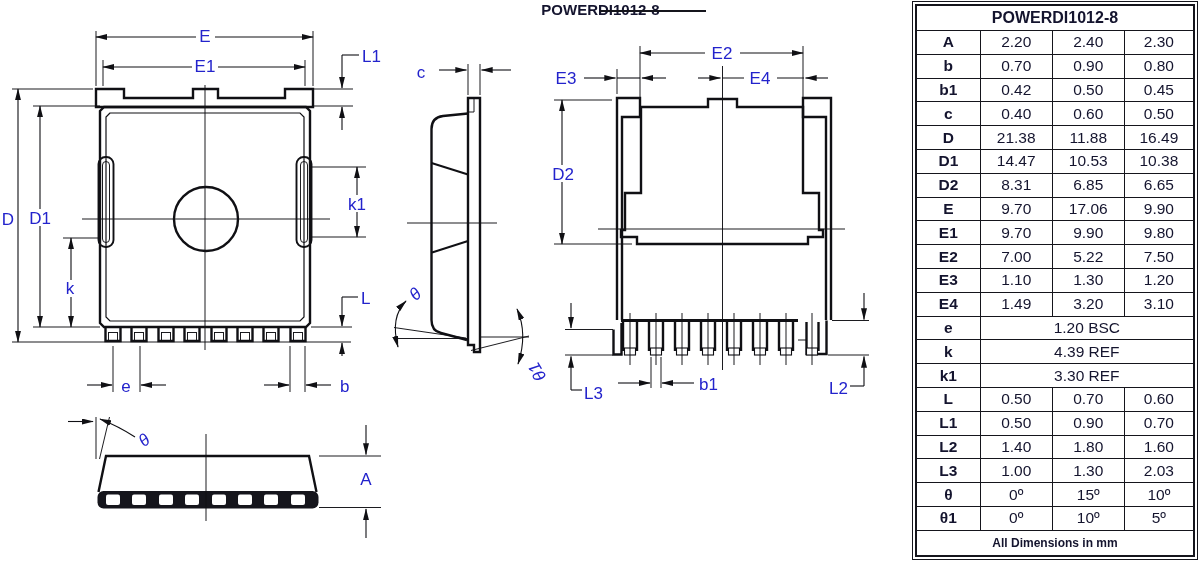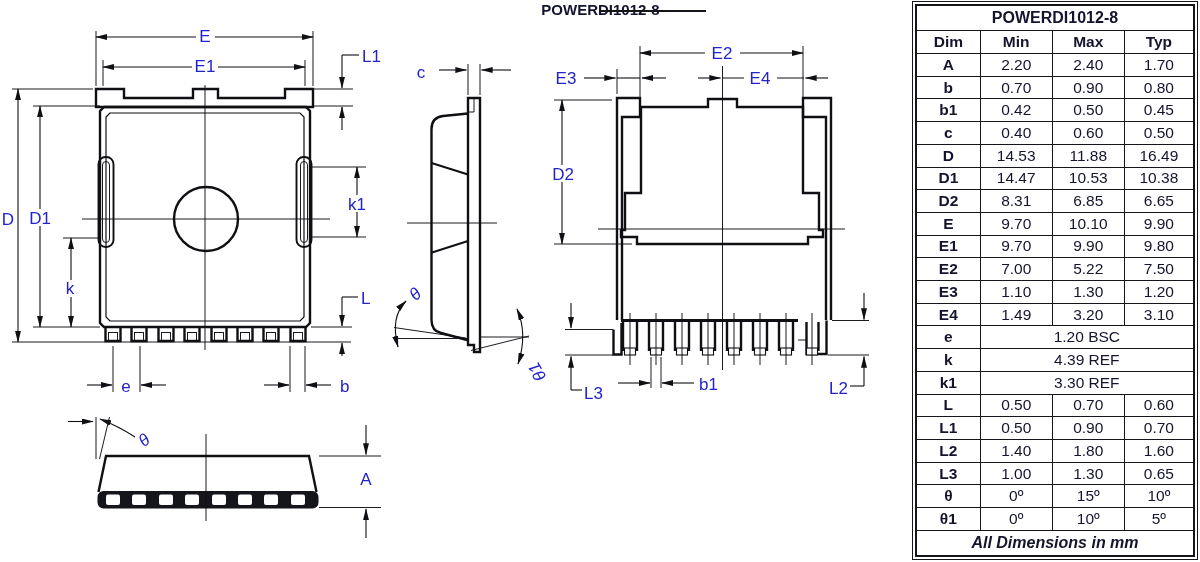--- a/index.html
+++ b/index.html
@@ -24,21 +24,21 @@
            border:1.6px solid #15151c;padding:2px;box-sizing:border-box;background:#fff;}
   .tblinner{border:1.4px solid #15151c;width:100%;height:100%;box-sizing:border-box;}
   table.dims{border-collapse:collapse;width:100%;height:100%;table-layout:fixed;
              font-size:15.5px;color:#14142e;}
   table.dims td,table.dims th{border:1.2px solid #15151c;text-align:center;
              padding:0;line-height:20px;overflow:hidden;}
   table.dims .t-title{font-weight:bold;font-size:16px;height:24px;}
   table.dims th{font-weight:bold;height:22px;}
   table.dims td{height:21px;}
   table.dims td.dimc{font-weight:bold;}
-  table.dims .t-foot{font-weight:bold;font-size:16px;height:24px;font-style:italic;}
+  table.dims .t-foot{font-weight:bold;font-size:12px;height:24px;}
   col.c1{width:23%;}col.c2{width:26%;}col.c3{width:26%;}col.c4{width:25%;}
 </style>
 </head>
 <body>
 
 <div class="page">
 
   <div class="main-title">POWERDI1012-8</div>
   <div class="strike"></div>
 
@@ -295,33 +295,27 @@
         <colgroup>
             <col class="c1">
             <col class="c2">
             <col class="c3">
             <col class="c4">
           </colgroup>
         <thead>
           <tr>
               <th colspan="4" class="t-title">POWERDI1012-8</th>
             </tr>
-          <tr>
-            <th>Dim</th>
-            <th>Min</th>
-            <th>Max</th>
-            <th>Typ</th>
-          </tr>
         </thead>
         <tbody id="dim-rows">
             <tr>
               <td class="dimc">A</td>
               <td>2.20</td>
               <td>2.40</td>
-              <td>1.70</td>
+              <td>2.30</td>
             </tr>
             <tr>
               <td class="dimc">b</td>
               <td>0.70</td>
               <td>0.90</td>
               <td>0.80</td>
             </tr>
             <tr>
               <td class="dimc">b1</td>
               <td>0.42</td>
@@ -329,40 +323,40 @@
               <td>0.45</td>
             </tr>
             <tr>
               <td class="dimc">c</td>
               <td>0.40</td>
               <td>0.60</td>
               <td>0.50</td>
             </tr>
             <tr>
               <td class="dimc">D</td>
-              <td>14.53</td>
+              <td>21.38</td>
               <td>11.88</td>
               <td>16.49</td>
             </tr>
             <tr>
               <td class="dimc">D1</td>
               <td>14.47</td>
               <td>10.53</td>
               <td>10.38</td>
             </tr>
             <tr>
               <td class="dimc">D2</td>
               <td>8.31</td>
               <td>6.85</td>
               <td>6.65</td>
             </tr>
             <tr>
               <td class="dimc">E</td>
               <td>9.70</td>
-              <td>10.10</td>
+              <td>17.06</td>
               <td>9.90</td>
             </tr>
             <tr>
               <td class="dimc">E1</td>
               <td>9.70</td>
               <td>9.90</td>
               <td>9.80</td>
             </tr>
             <tr>
               <td class="dimc">E2</td>
@@ -409,21 +403,21 @@
             <tr>
               <td class="dimc">L2</td>
               <td>1.40</td>
               <td>1.80</td>
               <td>1.60</td>
             </tr>
             <tr>
               <td class="dimc">L3</td>
               <td>1.00</td>
               <td>1.30</td>
-              <td>0.65</td>
+              <td>2.03</td>
             </tr>
             <tr>
               <td class="dimc">θ</td>
               <td>0º</td>
               <td>15º</td>
               <td>10º</td>
             </tr>
             <tr>
               <td class="dimc">θ1</td>
               <td>0º</td>

